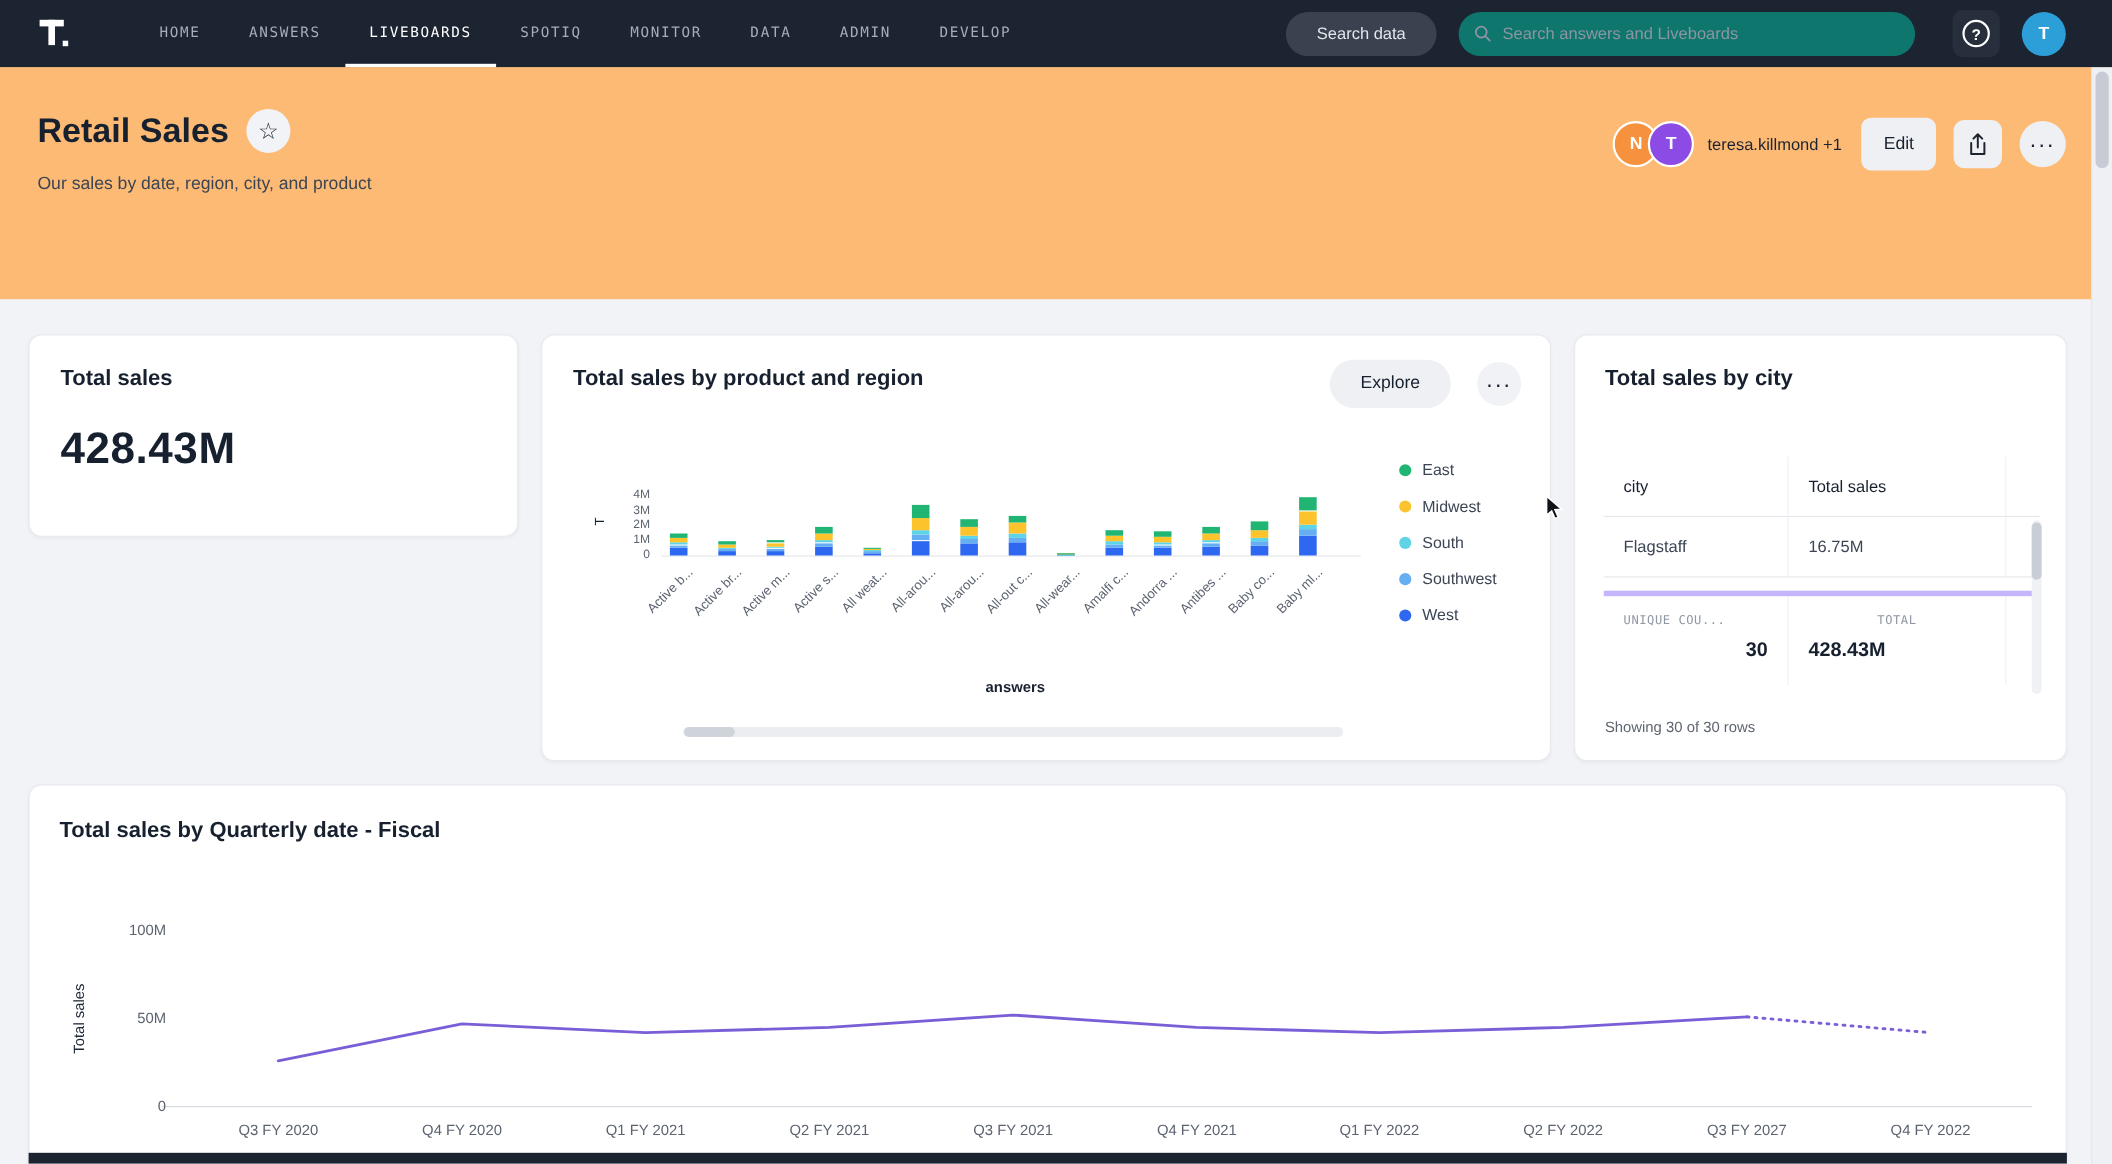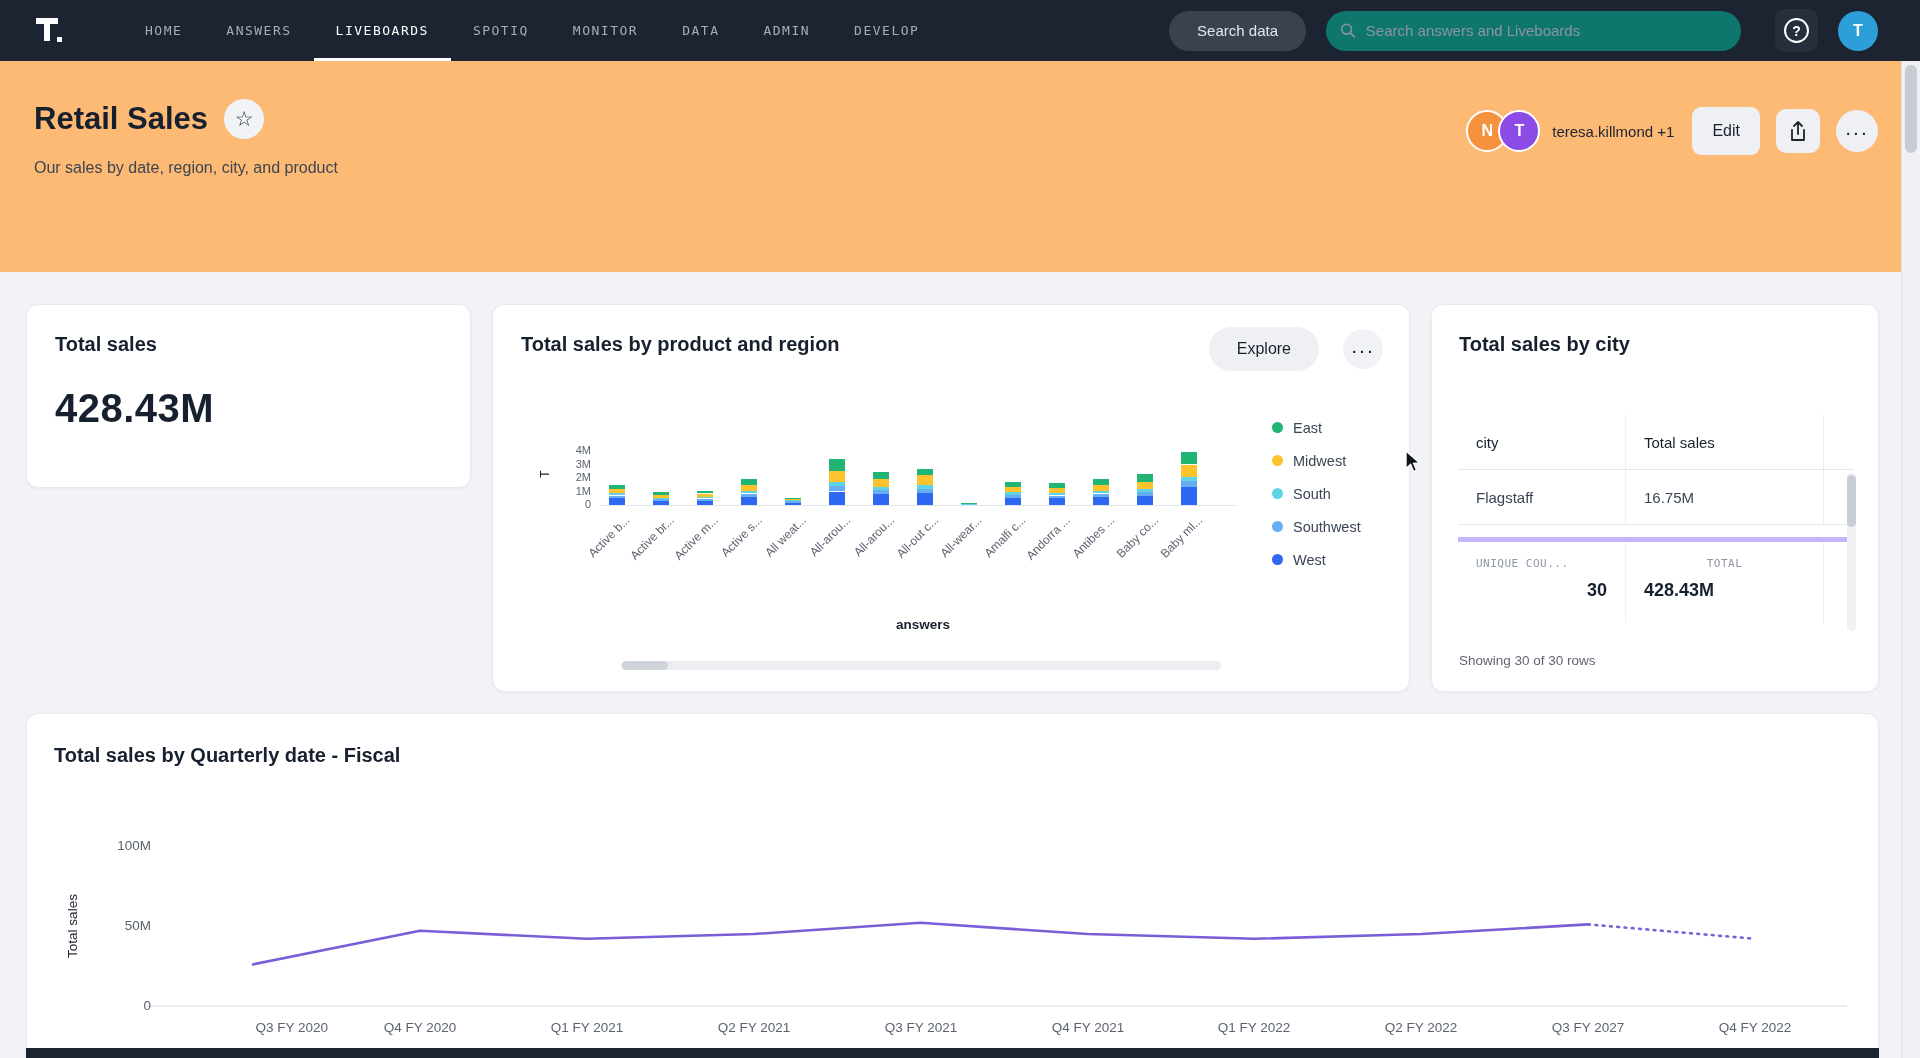--- a/index.html
+++ b/index.html
@@ -329,21 +329,21 @@
     <div class="card-title">Total sales by Quarterly date - Fiscal</div>
     <svg class="line-svg" width="1853" height="378">
         <line x1="120" x2="1820" y1="292" y2="292" stroke="#d9dce3" stroke-width="1"></line>
         <polyline points="226.0,250.4 392.9,216.8 559.8,224.8 726.7,220.0 893.6,208.8 1060.5,220.0 1227.4,224.8 1394.3,220.0 1561.2,210.4" fill="none" stroke="#7a5ed8" stroke-width="2.6" stroke-linecap="round" stroke-linejoin="round"></polyline>
         <polyline points="1561.2,210.4 1728.1,224.8" fill="none" stroke="#7a5ed8" stroke-width="2.6" stroke-linecap="round" stroke-linejoin="round" stroke-dasharray="1.8 5.5"></polyline>
       </svg>
     <div class="line-ylabel">Total sales</div>
   <div class="line-ytick" style="top: 284px;">0</div>
       <div class="line-ytick" style="top: 204px;">50M</div>
       <div class="line-ytick" style="top: 124px;">100M</div>
-      <div class="line-xtick" style="left: 226px; text-align: right;">Q3 FY 2020</div>
+      <div class="line-xtick" style="left: 226px;">Q3 FY 2020</div>
       <div class="line-xtick" style="left: 393px;">Q4 FY 2020</div>
       <div class="line-xtick" style="left: 560px;">Q1 FY 2021</div>
       <div class="line-xtick" style="left: 727px;">Q2 FY 2021</div>
       <div class="line-xtick" style="left: 894px;">Q3 FY 2021</div>
       <div class="line-xtick" style="left: 1061px;">Q4 FY 2021</div>
       <div class="line-xtick" style="left: 1227px;">Q1 FY 2022</div>
       <div class="line-xtick" style="left: 1394px;">Q2 FY 2022</div>
       <div class="line-xtick" style="left: 1561px;">Q3 FY 2027</div>
       <div class="line-xtick" style="left: 1728px;">Q4 FY 2022</div>
     </div>

